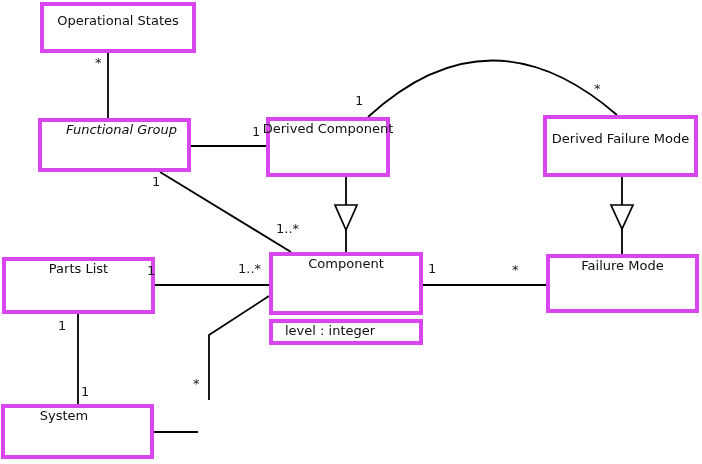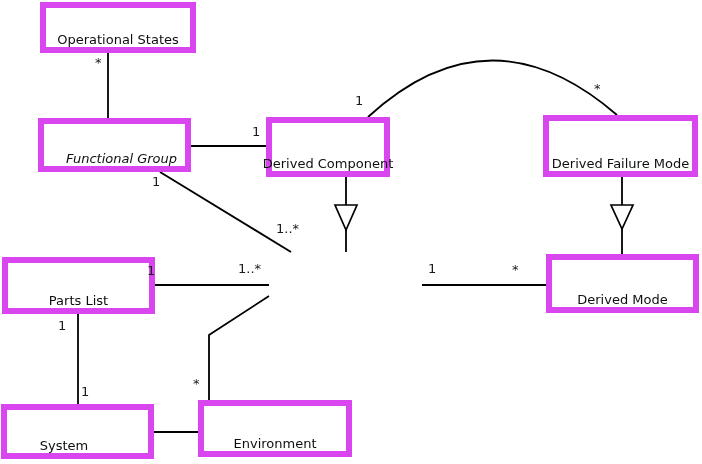--- a/index.html
+++ b/index.html
@@ -23,23 +23,23 @@
   }
   svg.edges polygon {
     fill: #ffffff;
     stroke: #000000;
     stroke-width: 1.7;
   }
   .node {
     position: absolute;
     box-sizing: border-box;
     background: #ffffff;
-    border: 6px solid #d946ef;
+    border: 4px solid #d946ef;
     display: flex;
-    align-items: flex-end;
+    align-items: flex-start;
     justify-content: center;
     font-size: 13px;
     color: #0e0e0e;
     white-space: nowrap;
   }
   .node.attr {
     justify-content: flex-start;
     padding-left: 12px;
   }
   .mult {
@@ -106,33 +106,36 @@
   </div>
 
   <div class="node" style="left:543px; top:115px; width:155px; height:62px; padding-top:12px;">
     <span>Derived Failure Mode</span>
   </div>
 
   <div class="node" style="left:2px; top:257px; width:153px; height:57px; ">
     <span>Parts List</span>
   </div>
 
+  <div class="node" style="left:269px; top:252px; width:154px; height:63px;">
+    <span>Component</span>
+  </div>
 
+  <div class="node attr" style="left:269px; top:319px; width:154px; height:26px;">
+    <span>level : integer</span>
+  </div>
 
   <div class="node" style="left:546px; top:254px; width:153px; height:59px;">
-    <span>Derived Mode</span>
+    <span>Failure Mode</span>
   </div>
 
   <div class="node" style="left:1px; top:404px; width:153px; height:55px; padding-right:27px;">
     <span>System</span>
   </div>
 
-  <div class="node" style="left:198px; top:400px; width:154px; height:57px;">
-    <span>Environment</span>
-  </div>
 
   <span class="mult" style="left:95px;  top:56px;">*</span>
   <span class="mult" style="left:152px; top:175px;">1</span>
   <span class="mult" style="left:252px; top:125px;">1</span>
   <span class="mult" style="left:355px; top:94px;">1</span>
   <span class="mult" style="left:594px; top:82px;">*</span>
   <span class="mult" style="left:276px; top:222px;">1..*</span>
   <span class="mult" style="left:147px; top:264px;">1</span>
   <span class="mult" style="left:238px; top:262px;">1..*</span>
   <span class="mult" style="left:428px; top:262px;">1</span>

